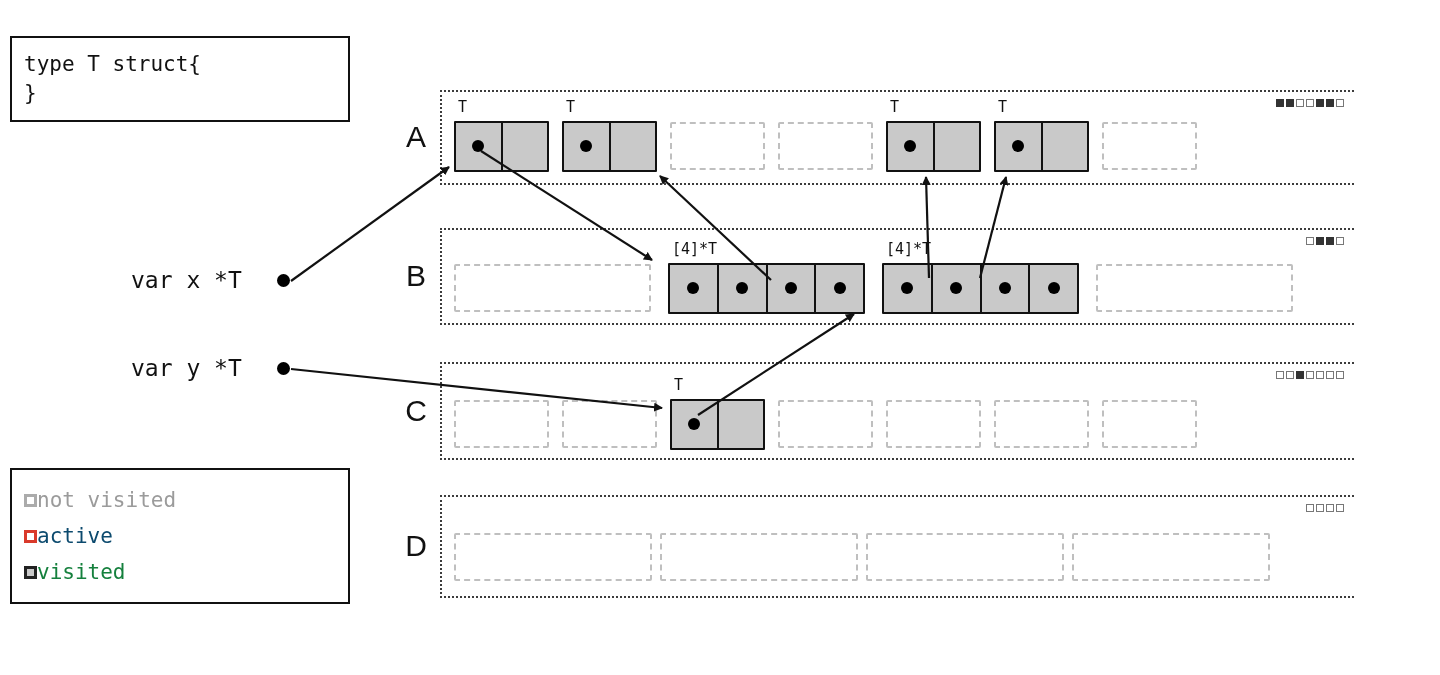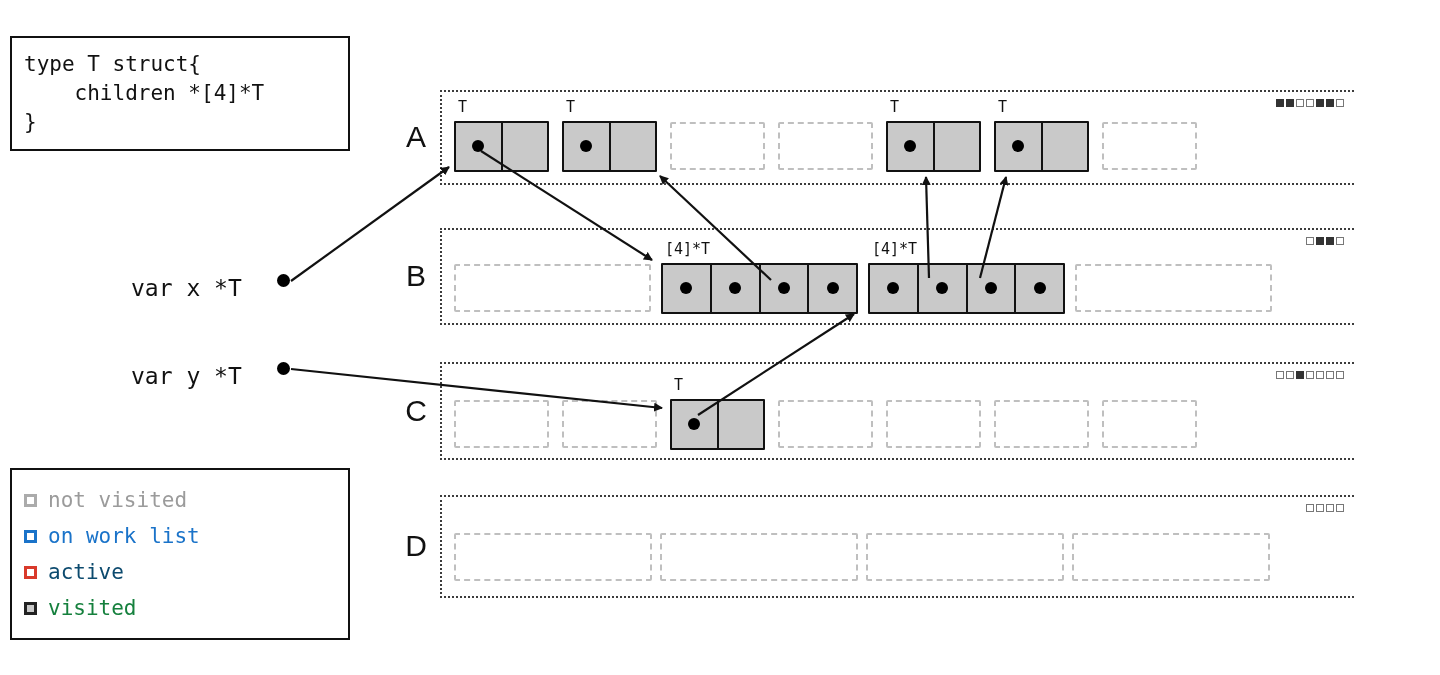--- a/index.html
+++ b/index.html
@@ -7,25 +7,25 @@
           font-family:"DejaVu Sans Mono","Liberation Mono",monospace;color:#111;}
 
   
   .code-box{position:absolute;left:10px;top:36px;width:312px;border:2px solid #111;
             padding:12px 12px;background:#fff;}
   .code-line{white-space:pre;font-size:21px;line-height:29px;}
 
   
   .legend-box{position:absolute;left:10px;top:468px;width:312px;border:2px solid #111;
               padding:12px 12px;background:#fff;}
-  .legend-item{display:flex;align-items:center;gap:11px;height:36px;font-size:21px;}
+  .legend-item{display:flex;align-items:center;height:36px;font-size:21px;}
   .swatch{width:13px;height:13px;box-sizing:border-box;border:3px solid #888;background:#fff;flex:none;}
 
   
-  .var-label{position:absolute;font-size:23px;white-space:pre;margin-top:8px;}
+  .var-label{position:absolute;font-size:23px;white-space:pre;}
   #var-x{left:131px;top:267px;}
   #var-y{left:131px;top:355px;}
   .pointer-dot{position:absolute;width:13px;height:13px;border-radius:50%;background:#000;}
   #var-x-dot{left:277px;top:274px;}
   #var-y-dot{left:277px;top:362px;}
 
   
   .region{position:absolute;left:440px;width:918px;box-sizing:border-box;
           border:2px dotted #3c3c3c;background:#fff;}
   #region-a{top:90px;height:95px;}
@@ -57,32 +57,27 @@
   
   .arrows{position:absolute;left:0;top:0;width:1440px;height:675px;pointer-events:none;z-index:6;}
 </style>
 </head>
 <body>
 
 <div class="canvas">
 
   <div class="code-box">
     <div class="code-line">type T struct{</div>
-    <div class="code-line">    children *[4]*T</div>
     <div class="code-line">}</div>
   </div>
 
   <div class="legend-box">
     <div class="legend-item">
       <span class="swatch" style="border-color: rgb(171, 171, 171); background: rgb(255, 255, 255);"></span>
       <span class="legend-label" style="color: rgb(155, 155, 155);">not visited</span>
-    </div>
-    <div class="legend-item">
-      <span class="swatch" style="border-color: rgb(26, 115, 201); background: rgb(255, 255, 255);"></span>
-      <span class="legend-label" style="color: rgb(26, 115, 201);">on work list</span>
     </div>
     <div class="legend-item">
       <span class="swatch" style="border-color: rgb(217, 58, 43); background: rgb(255, 255, 255);"></span>
       <span class="legend-label" style="color: #0c4a6e;">active</span>
     </div>
     <div class="legend-item">
       <span class="swatch" style="border-color: rgb(34, 34, 34); background: rgb(201, 201, 201);"></span>
       <span class="legend-label" style="color: #15803d;">visited</span>
     </div>
   </div>
@@ -127,21 +122,21 @@
         <span class="ind-sq" style="background: rgb(51, 51, 51); border-color: rgb(51, 51, 51);"></span>
         <span class="ind-sq" style="background: rgb(51, 51, 51); border-color: rgb(51, 51, 51);"></span>
         <span class="ind-sq"></span>
         <span class="ind-sq"></span>
         <span class="ind-sq" style="background: rgb(51, 51, 51); border-color: rgb(51, 51, 51);"></span>
         <span class="ind-sq" style="background: rgb(51, 51, 51); border-color: rgb(51, 51, 51);"></span>
         <span class="ind-sq"></span>
       </div>
   </div>
   <div class="region" id="region-b">
-    <div class="slots" style="top: 34px; gap: 10px;">
+    <div class="slots" style="top: 34px; gap: 17px;">
         <div class="slot free" style="width: 197px; border-color: rgb(191, 191, 191);"></div>
         <div class="slot object" style="width: 197px; background: rgb(201, 201, 201); border-color: rgb(17, 17, 17);">
           <div class="obj-label">[4]*T</div>
           <div class="cell ptr"></div>
           <div class="cell ptr"></div>
           <div class="cell ptr"></div>
           <div class="cell ptr"></div>
         </div>
         <div class="slot object" style="width: 197px; background: rgb(201, 201, 201); border-color: rgb(17, 17, 17);">
           <div class="obj-label">[4]*T</div>

